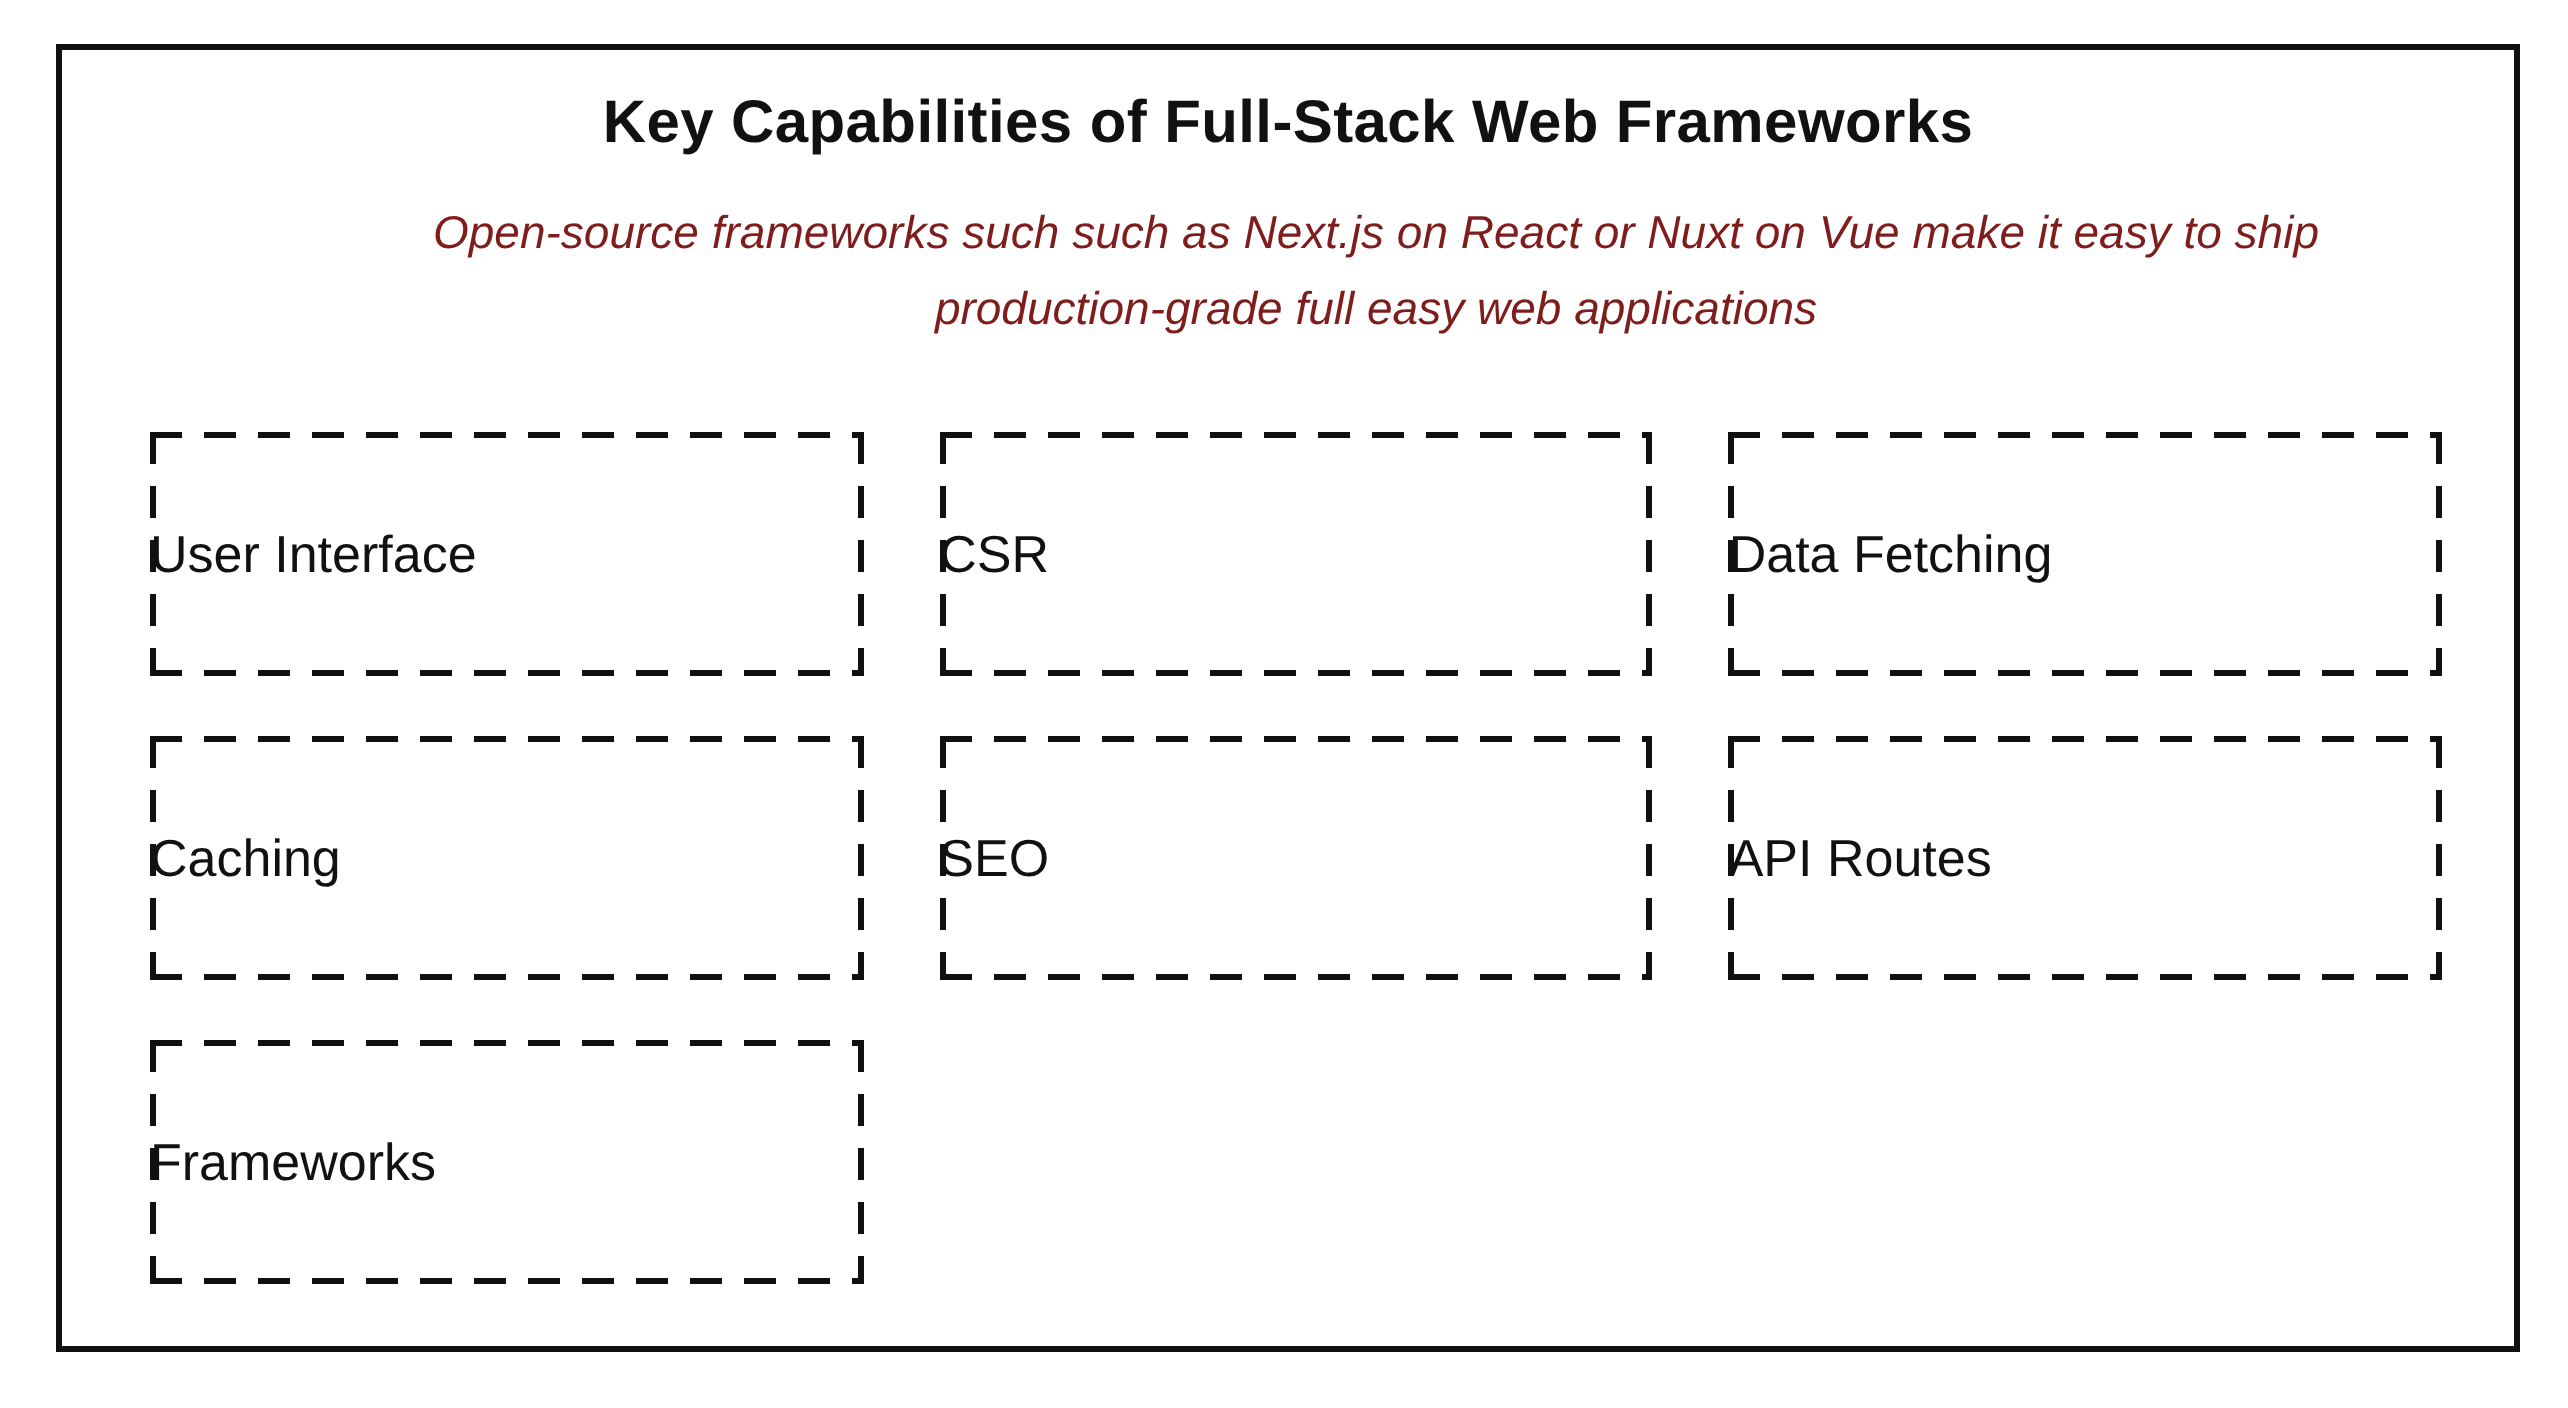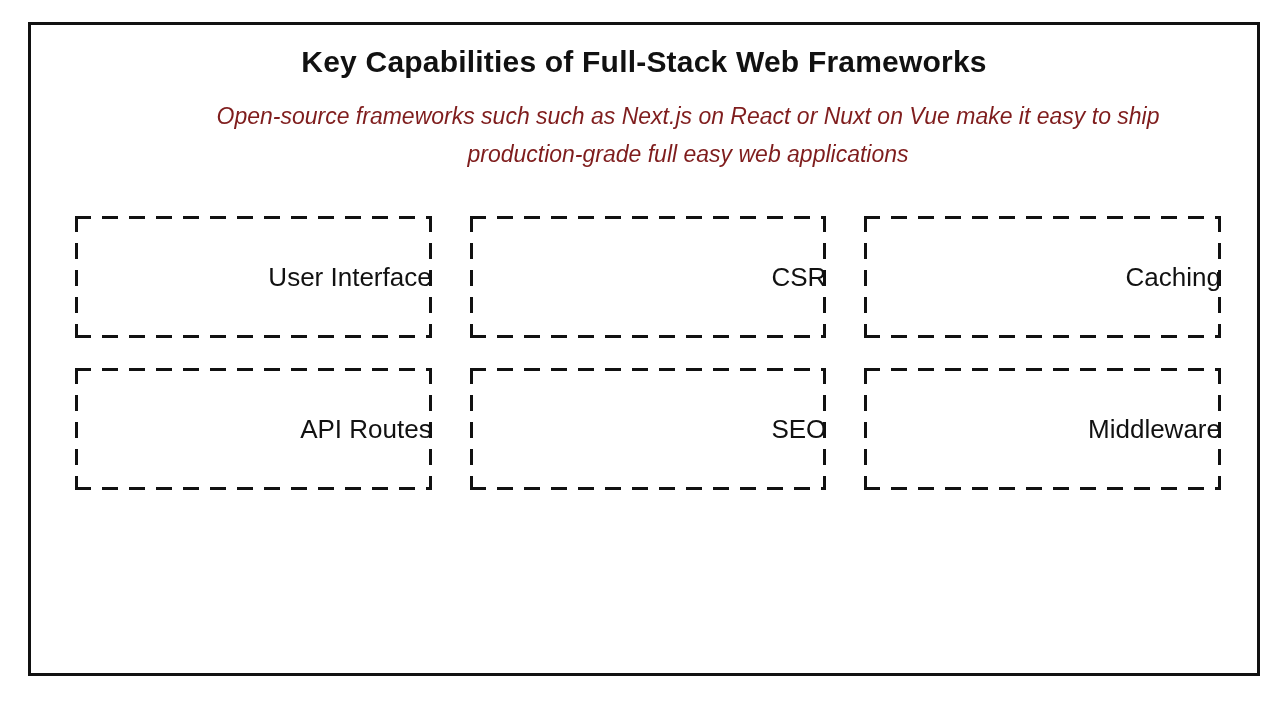--- a/index.html
+++ b/index.html
@@ -57,21 +57,21 @@
     display: grid;
     grid-template-columns: repeat(3, 1fr);
     column-gap: 38px;
     row-gap: 30px;
     grid-auto-rows: 122px;
   }
   .box {
     position: relative;
     display: flex;
     align-items: center;
-    justify-content: flex-end;
+    justify-content: flex-start;
     box-sizing: border-box;
     
     background:
       repeating-linear-gradient(90deg,  #111111 0 16px, transparent 16px 27px) left top    / 100% 3px no-repeat,
       repeating-linear-gradient(90deg,  #111111 0 16px, transparent 16px 27px) left bottom / 100% 3px no-repeat,
       repeating-linear-gradient(180deg, #111111 0 16px, transparent 16px 27px) left top    / 3px 100% no-repeat,
       repeating-linear-gradient(180deg, #111111 0 16px, transparent 16px 27px) right top   / 3px 100% no-repeat;
   }
   .box-label {
     font-size: 26px;
@@ -98,32 +98,35 @@
       <div class="box">
         <span class="box-label">User Interface</span>
       </div>
 
       <div class="box">
         <span class="box-label">CSR</span>
       </div>
 
 
 
+      <div class="box">
+        <span class="box-label">Data Fetching</span>
+      </div>
 
       <div class="box">
         <span class="box-label">Caching</span>
+      </div>
+
+      <div class="box">
+        <span class="box-label">SEO</span>
       </div>
 
       <div class="box">
         <span class="box-label">API Routes</span>
       </div>
 
       <div class="box">
-        <span class="box-label">SEO</span>
-      </div>
-
-      <div class="box">
-        <span class="box-label">Middleware</span>
+        <span class="box-label">Frameworks</span>
       </div>
 
     </div>
   </div>
 </div>
 
 </body></html>

